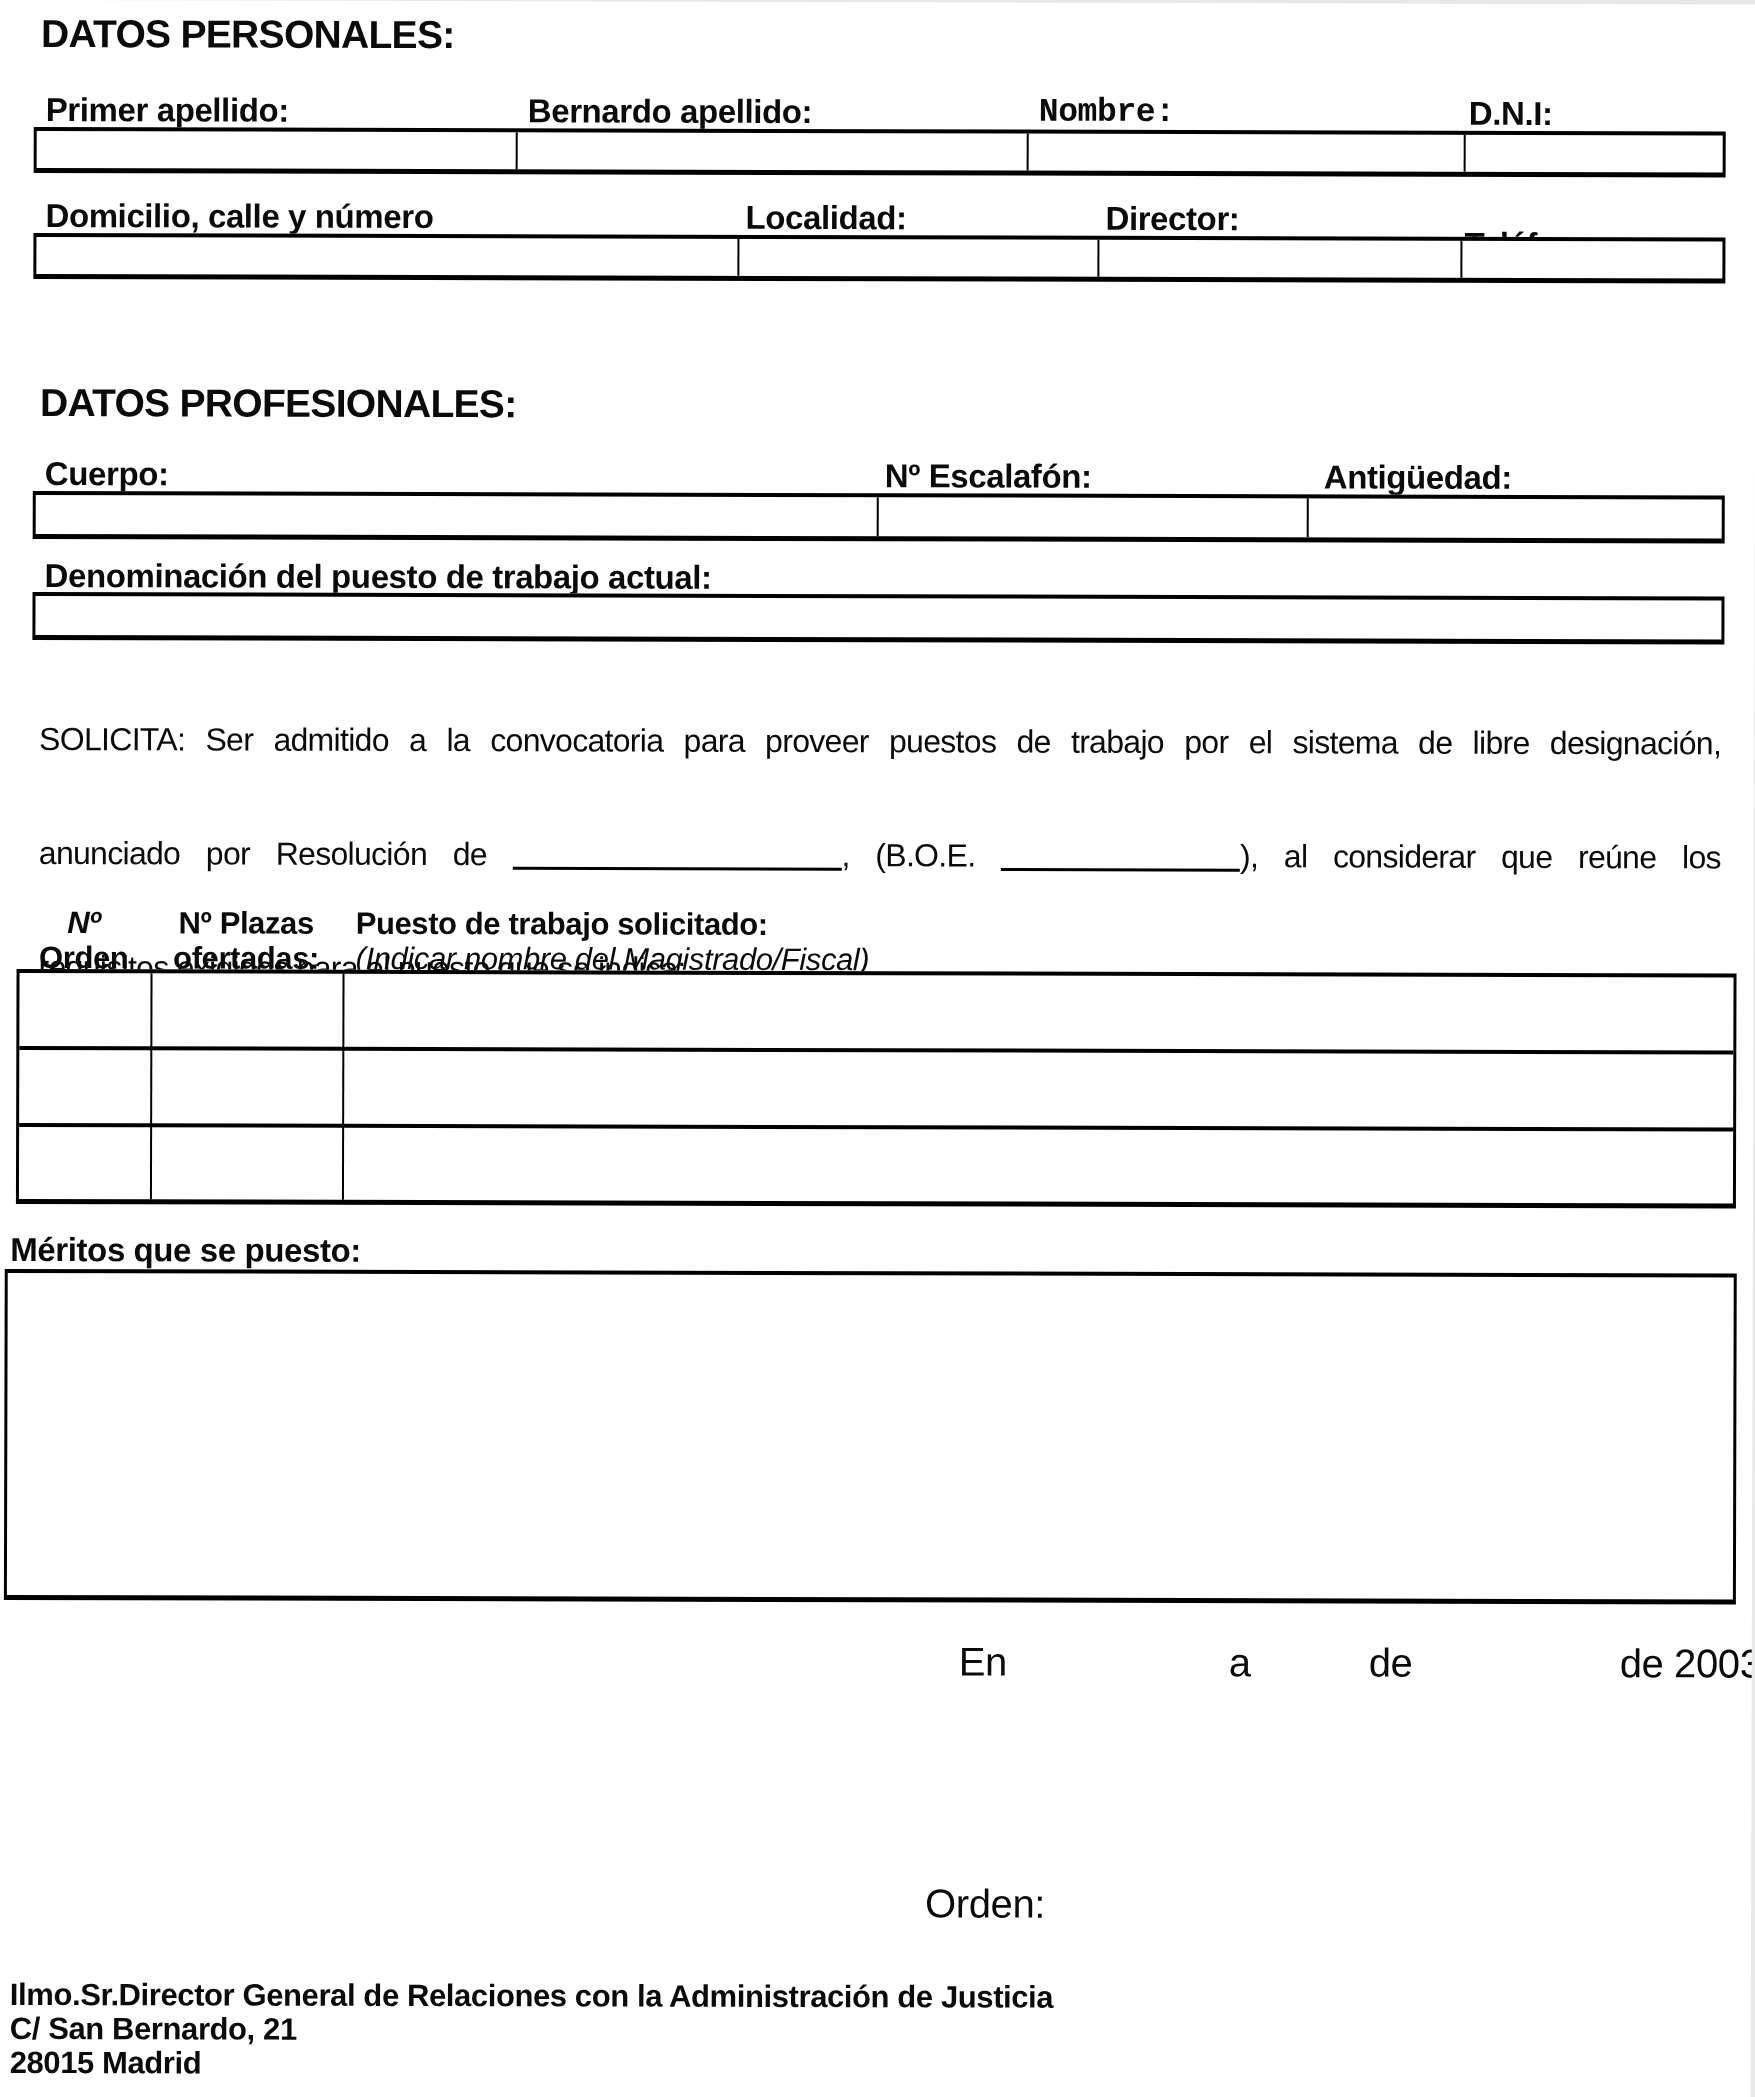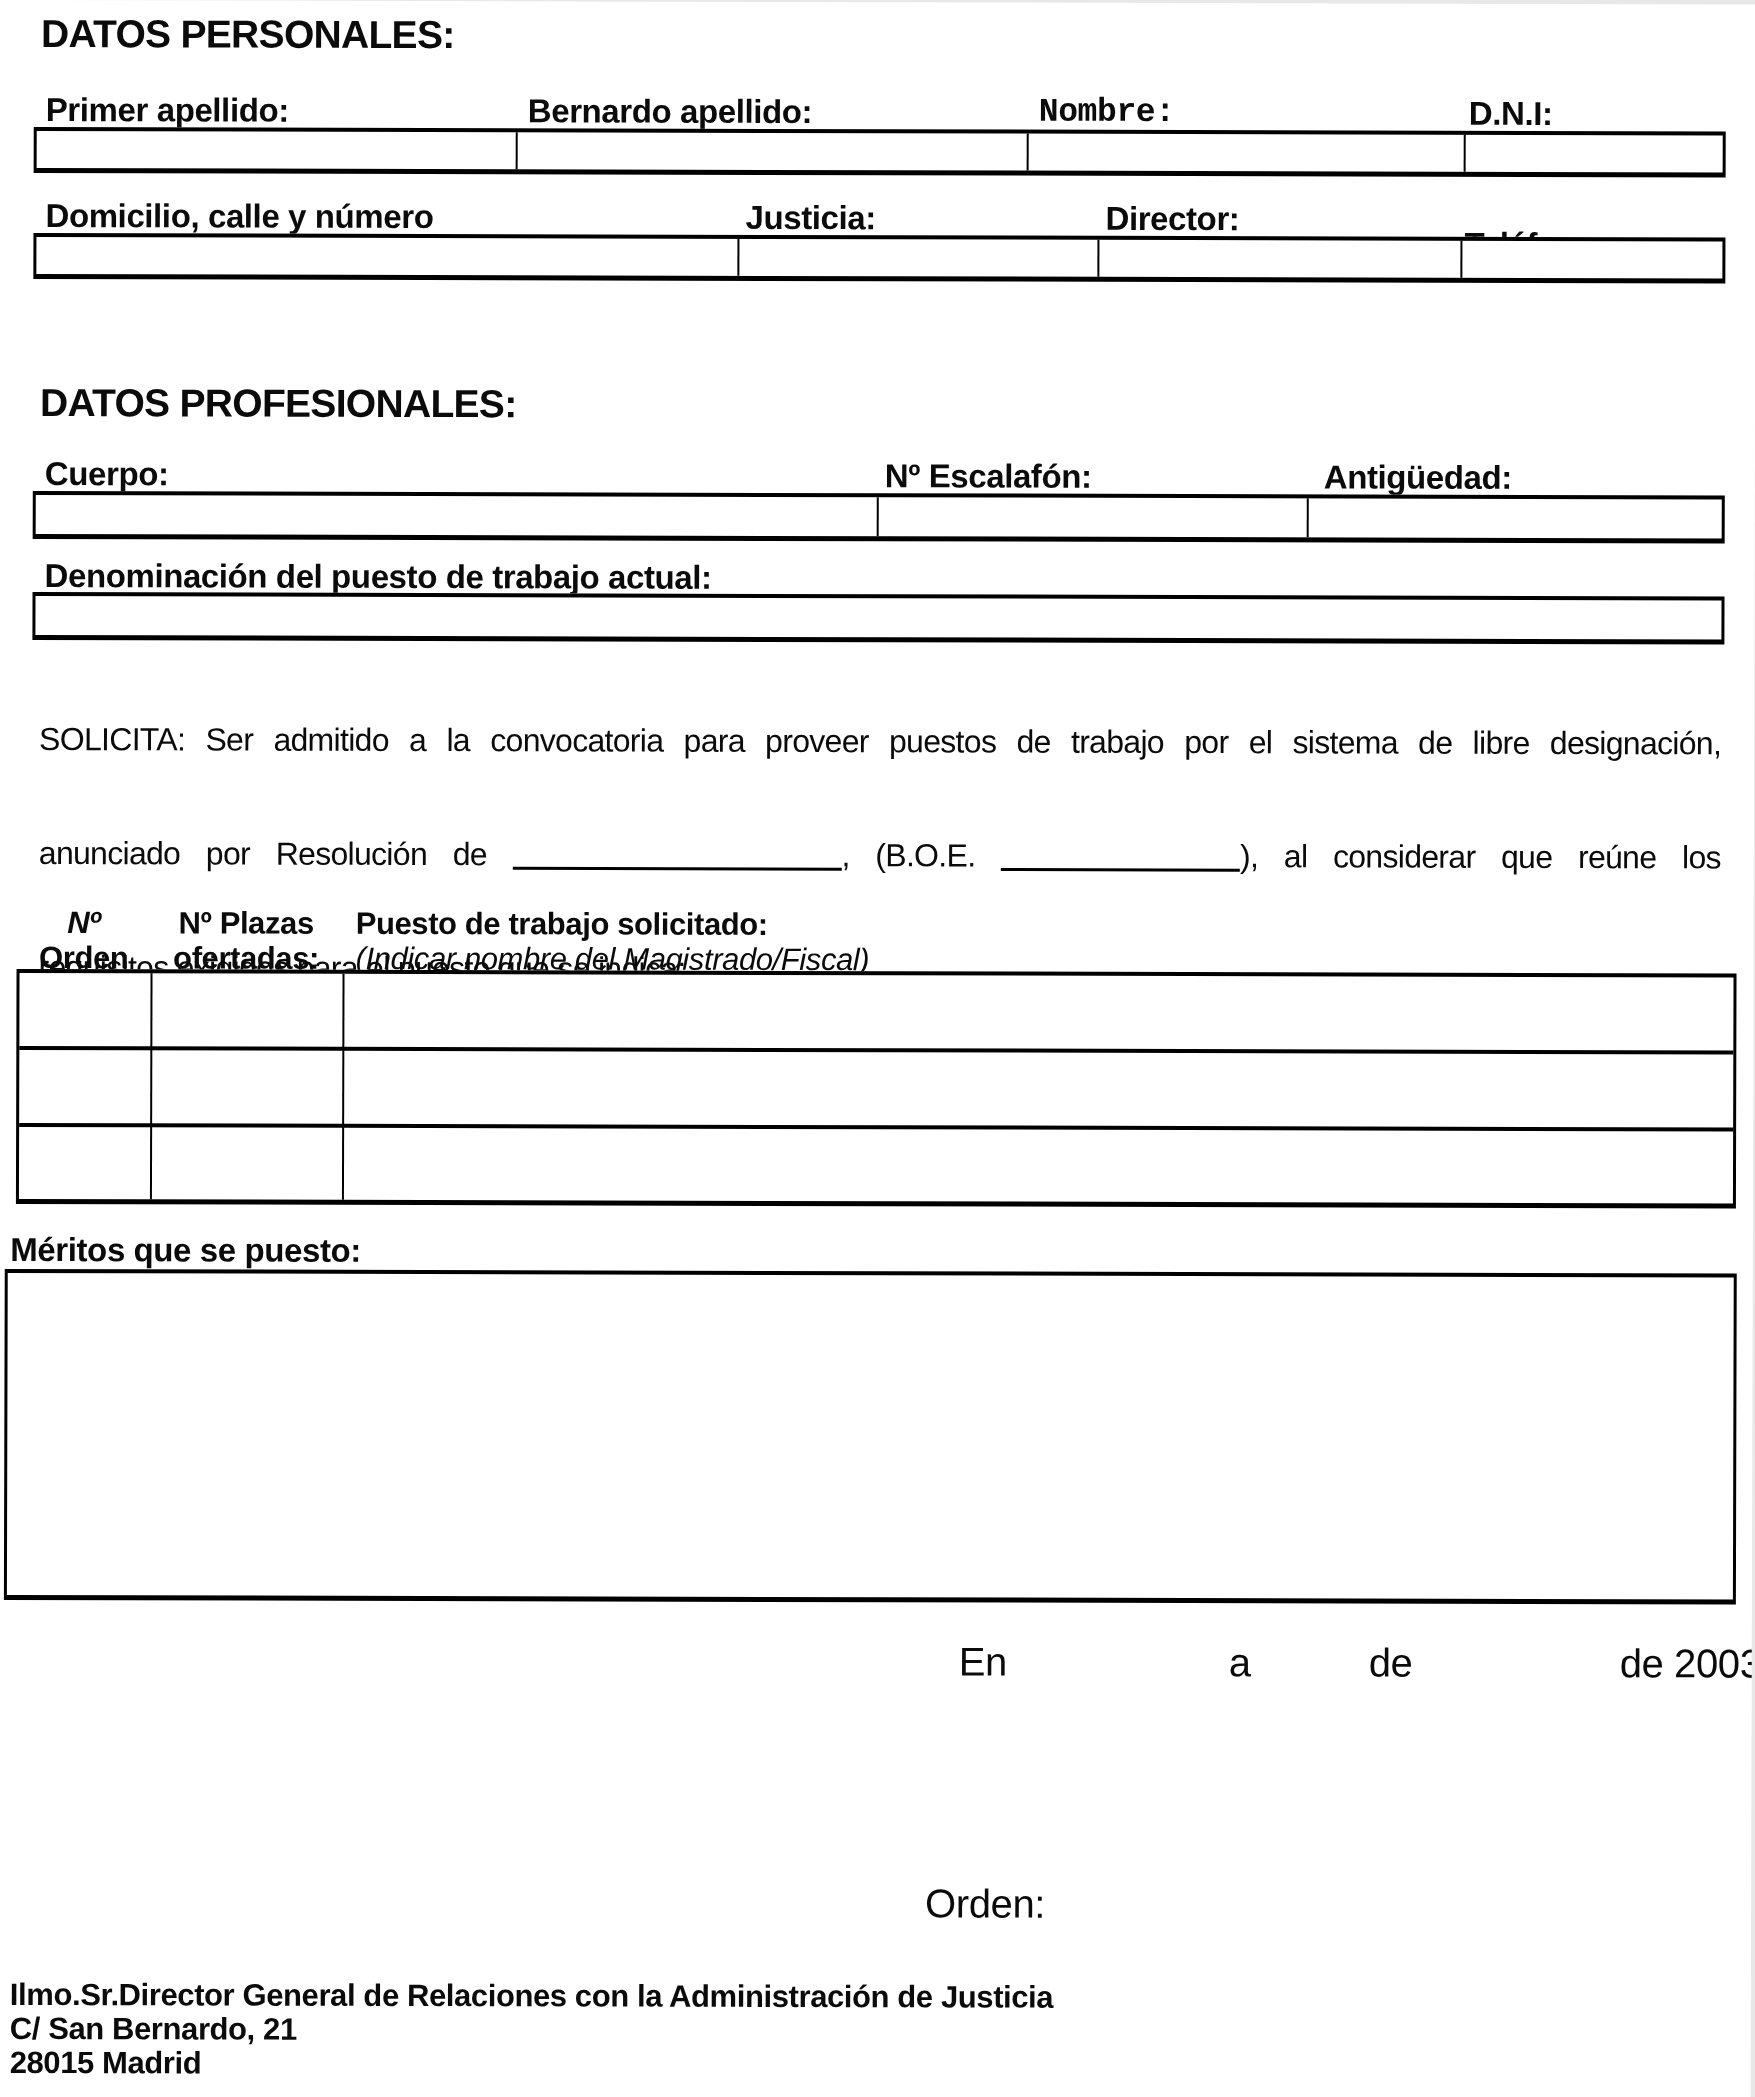--- a/index.html
+++ b/index.html
@@ -91,21 +91,21 @@
     <div class="cell" style="left:0;width:479px;"></div>
     <div class="vdiv" style="left:479px;"></div>
     <div class="cell" style="left:482px;width:509px;"></div>
     <div class="vdiv" style="left:990px;"></div>
     <div class="cell" style="left:993px;width:435px;"></div>
     <div class="vdiv" style="left:1427px;"></div>
     <div class="cell" style="left:1429px;right:0;"></div>
   </div>
 
   <div class="flabel" style="left:46px;top:197px;">Domicilio, calle y número</div>
-  <div class="flabel" style="left:746px;top:197px;">Justicia:</div>
+  <div class="flabel" style="left:746px;top:197px;">Localidad:</div>
   <div class="flabel" style="left:1106px;top:197px;">Director:</div>
   <div class="flabel" style="left:1465px;top:197px;margin-top:25px;">Teléfono:</div>
 
   <div class="fieldbox" style="left:34px;top:233px;width:1686px;height:37px;">
     <div class="cell" style="left:0;width:701px;"></div>
     <div class="vdiv" style="left:701px;"></div>
     <div class="cell" style="left:703px;width:358px;"></div>
     <div class="vdiv" style="left:1061px;"></div>
     <div class="cell" style="left:1063px;width:361px;"></div>
     <div class="vdiv" style="left:1424px;"></div>

